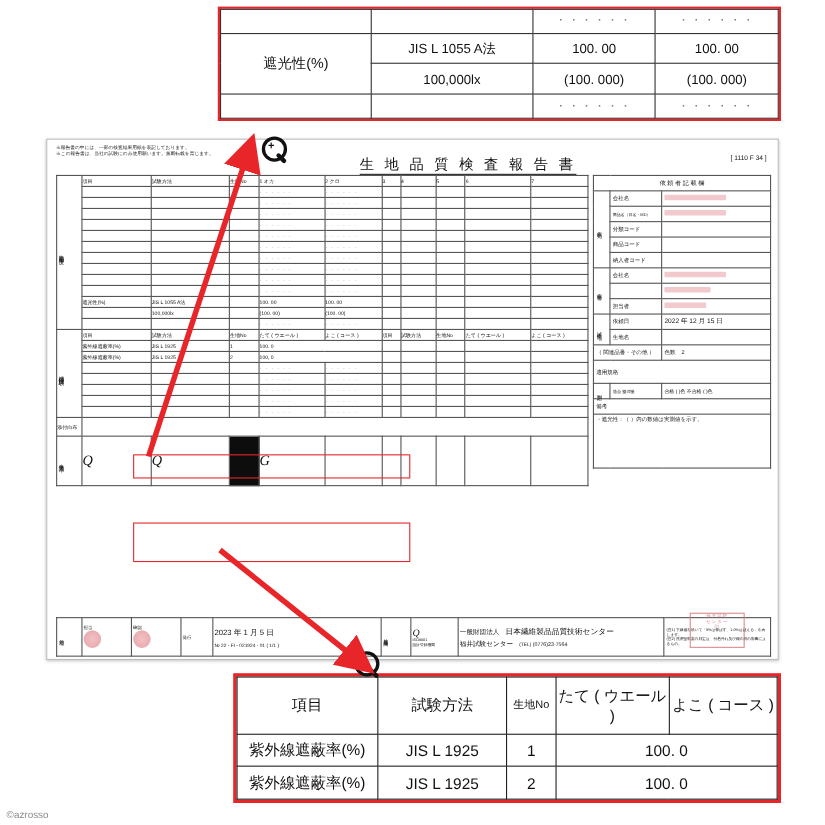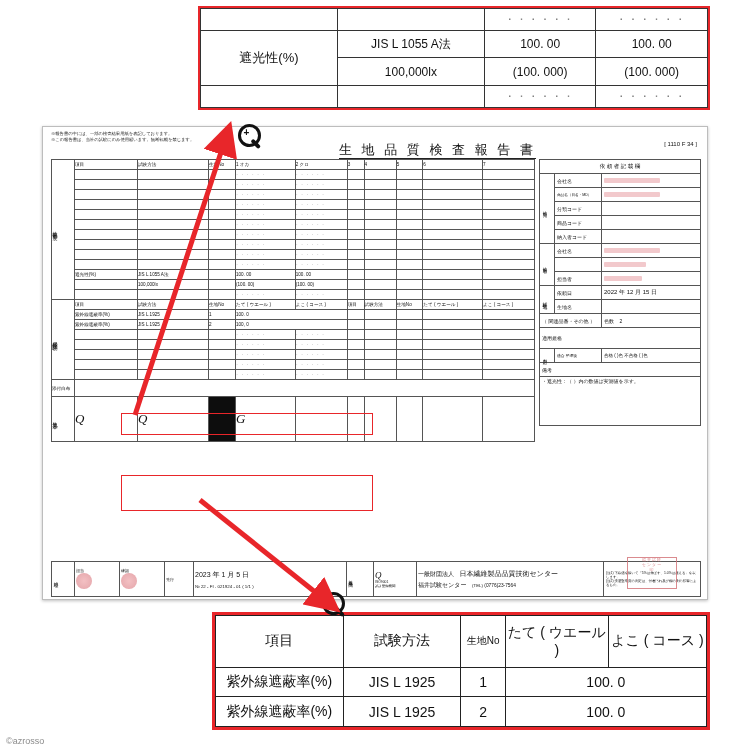--- a/index.html
+++ b/index.html
@@ -46,21 +46,21 @@
   #sheet{
     left:42px;top:126px;width:666px;height:474px;
     background:#fff;border:1px solid #bdbdbd;
     box-shadow:0 1px 3px rgba(0,0,0,.25);
     box-sizing:border-box;
   }
   #sheet .note{
     position:absolute;left:8px;top:4px;font-size:4.3px;line-height:1.5;color:#222;
   }
   #doc-title{
-    position:absolute;left:296px;top:14px;font-size:13px;letter-spacing:3px;
+    position:absolute;left:284px;top:14px;font-size:13px;letter-spacing:3px;
   }
   #doc-title .u{border-bottom:1px solid #222;padding-bottom:1px;}
   #doc-code{position:absolute;right:10px;top:14px;font-size:6px;}
 
   
   #grid{position:absolute;left:8px;top:32px;width:484px;height:400px;}
   #grid table{width:100%;font-size:4.6px;}
   #grid td{border:1px solid #555;height:9px;padding:0;}
   .lbl-col{width:22px;}
   .sidelbl{

